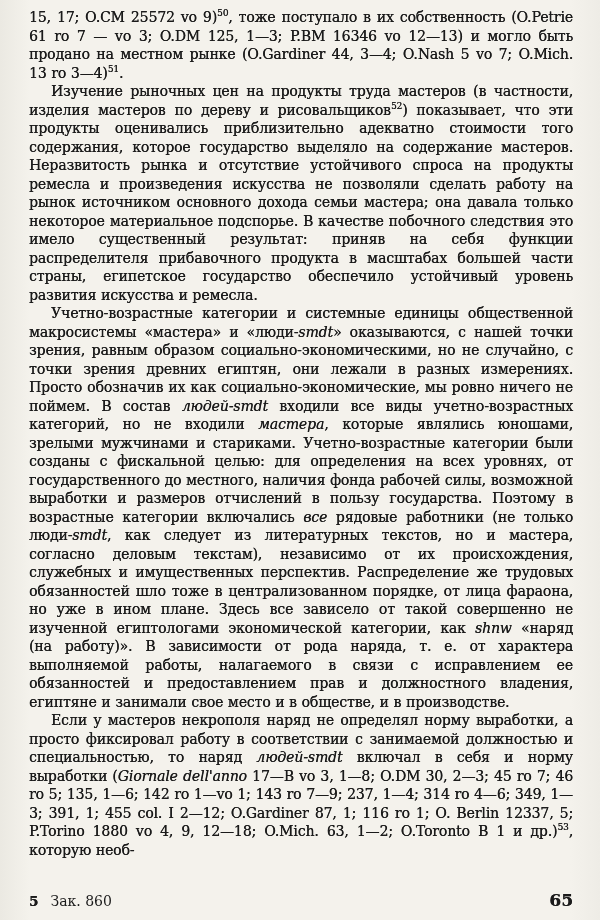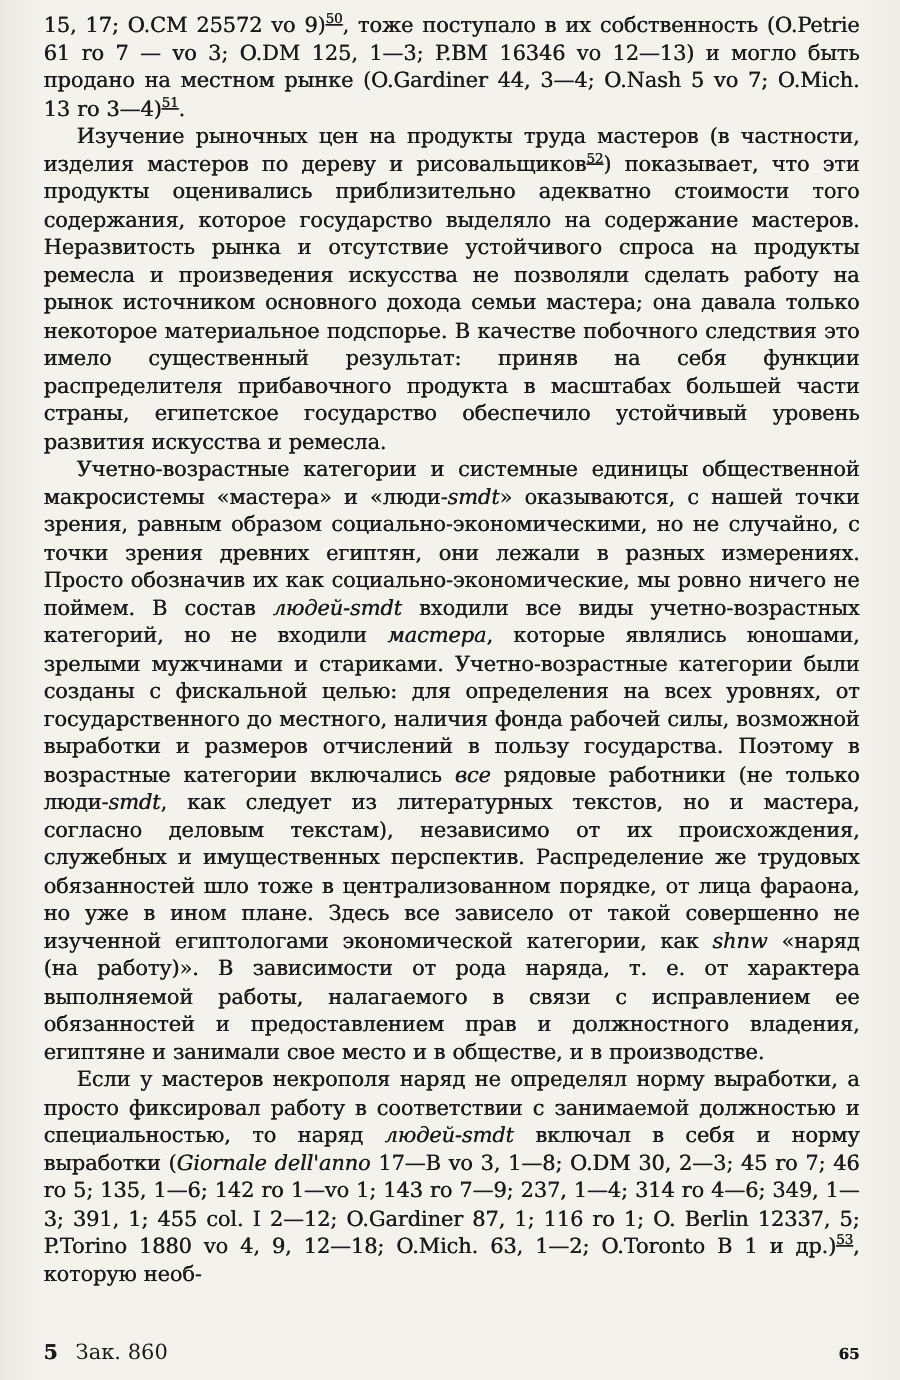--- a/index.html
+++ b/index.html
@@ -31,21 +31,20 @@
     text-shadow: 0.25px 0 0 currentColor;
     word-spacing: 0.3px;
   }
   .para.indent {
     text-indent: 22px;
   }
   .para sup {
     font-size: 9px;
     line-height: 0;
     vertical-align: super;
-    text-decoration: underline;
   }
   .it {
     font-style: italic;
     margin-top: 12px;
   }
   .footer {
     position: absolute;
     left: 29px;
     right: 27px;
     bottom: 10px;
@@ -63,21 +62,21 @@
     font-weight: bold;
     font-size: 13.5px;
     text-shadow: 0.25px 0 0 currentColor;
   }
   .zak {
     font-size: 14px;
     margin-left: 12px;
   }
   .pagenum {
     font-weight: bold;
-    font-size: 10px;
+    font-size: 17px;
     text-shadow: 0.25px 0 0 currentColor;
   }
 </style>
 </head>
 <body>
 
 <div class="page">
   <div class="text-block">
       <p class="para"><span>15, 17; O.CM 25572 vo 9)</span><sup>50</sup><span>, тоже поступало в их собственность (O.Petrie 61 ro 7 — vo 3; O.DM 125, 1—3; P.BM 16346 vo 12—13) и могло быть продано на местном рынке (O.Gardiner 44, 3—4; O.Nash 5 vo 7; O.Mich. 13 ro 3—4)</span><sup>51</sup><span>.</span></p>
       <p class="para indent"><span>Изучение рыночных цен на продукты труда мастеров (в частности, изделия мастеров по дереву и рисовальщиков</span><sup>52</sup><span>) показывает, что эти продукты оценивались приблизительно адекватно стоимости того содержания, которое государство выделяло на содержание мастеров. Неразвитость рынка и отсутствие устойчивого спроса на продукты ремесла и произведения искусства не позволяли сделать работу на рынок источником основного дохода семьи мастера; она давала только некоторое материальное подспорье. В качестве побочного следствия это имело существенный результат: приняв на себя функции распределителя прибавочного продукта в масштабах большей части страны, египетское государство обеспечило устойчивый уровень развития искусства и ремесла.</span></p>

